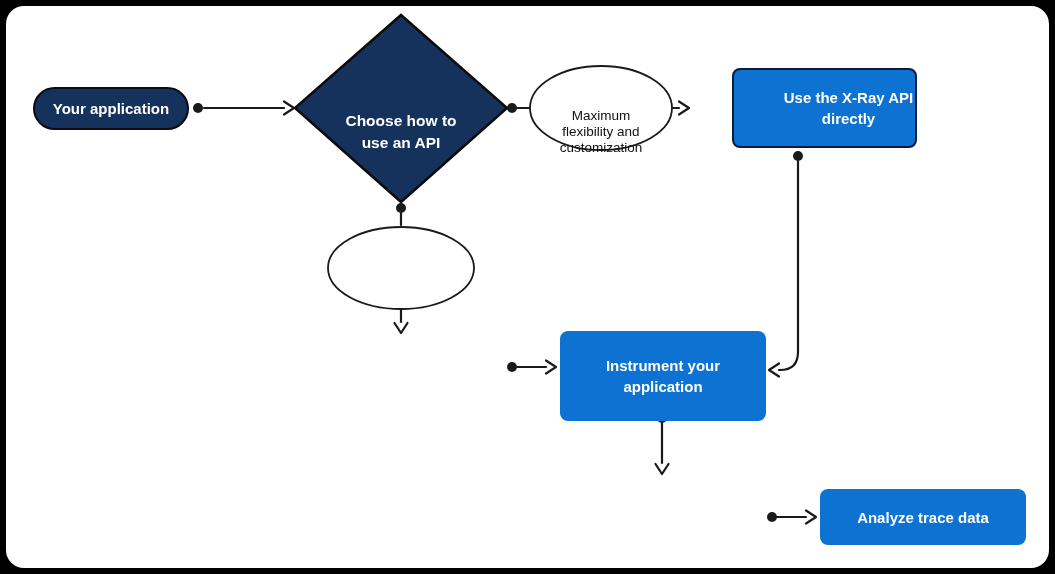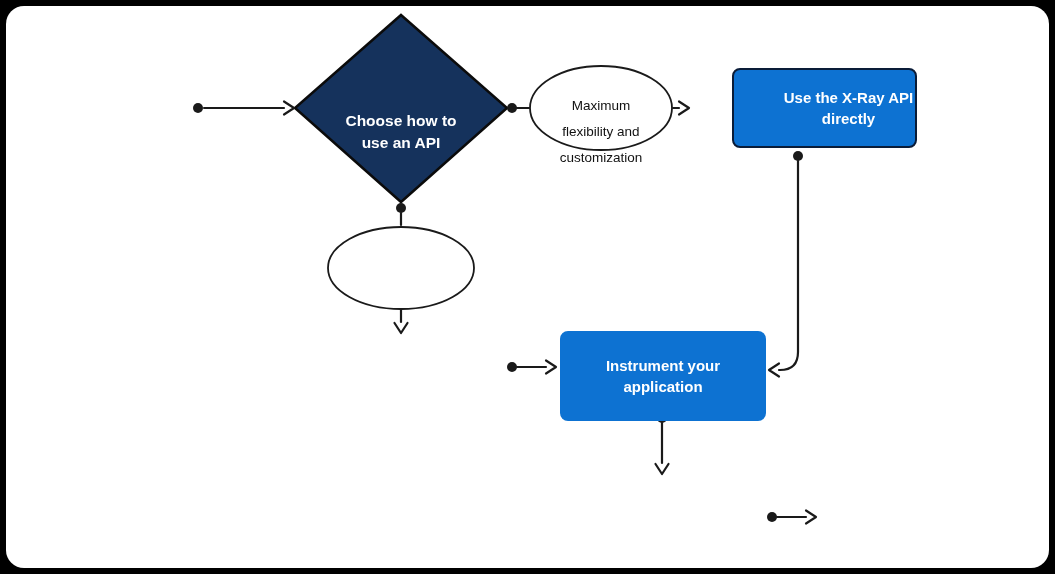--- a/index.html
+++ b/index.html
@@ -56,21 +56,21 @@
     pointer-events:none;
     margin-top:24px;
   }
   .decision-label{
     color:var(--text-light);
     font-weight:bold;
     font-size:15.5px;line-height:22px;
   }
   .annotation-label{
     color:var(--text-dark);
-    font-size:13.5px;line-height:26px;
+    font-size:13.5px;line-height:16px;
   }
   .edge{stroke:var(--connector);stroke-width:2.2;fill:none;stroke-linecap:round;stroke-linejoin:round;}
   .dot{fill:var(--connector);stroke:none;}
   .diamond-shape{fill:var(--navy);stroke:#0b0b0b;stroke-width:2.5;}
   .ellipse-shape{fill:var(--surface);stroke:var(--connector);stroke-width:1.8;}
 
   
   #n-your-application{left:33px;top:87px;width:156px;height:43px;}
   #n-xray-api{left:732px;top:68px;width:185px;height:80px;padding-left:48px;}
   #n-aws-cli{left:297px;top:336px;width:209px;height:62px;}
@@ -120,30 +120,32 @@
   <circle class="dot" cx="662" cy="418" r="5"></circle>
   <path class="edge" d="M662,423 V463"></path>
   <path class="edge" d="M655.5,464 L662,474 L668.5,464"></path>
 
   <circle class="dot" cx="772" cy="517" r="5"></circle>
   <path class="edge" d="M777,517 H806"></path>
   <path class="edge" d="M806,510.5 L816,517 L806,523.5"></path>
 </svg>
 
 <div class="layer">
+  <div id="n-your-application" class="node terminator">Your application</div>
 
   <div id="l-decision" class="shape-label decision-label">Choose how to
 use an API</div>
 
   <div id="l-max-flex" class="shape-label annotation-label">Maximum
 flexibility and
 customization</div>
 
   <div id="n-xray-api" class="node process bordered">Use the X-Ray API
 directly</div>
 
 
 
   <div id="n-instrument" class="node process">Instrument your
 application</div>
 
 
+  <div id="n-analyze" class="node process">Analyze trace data</div>
 </div>
 
 </body></html>

